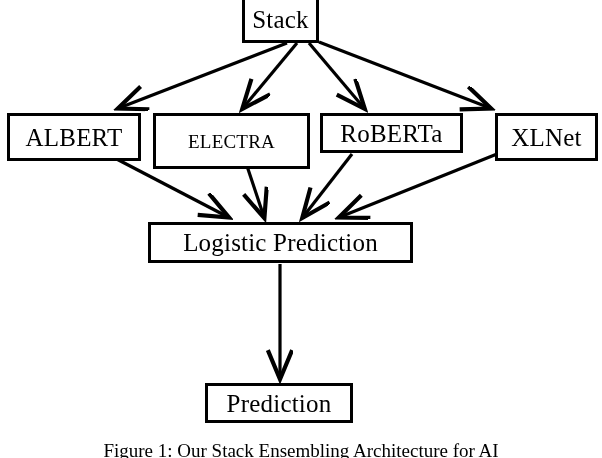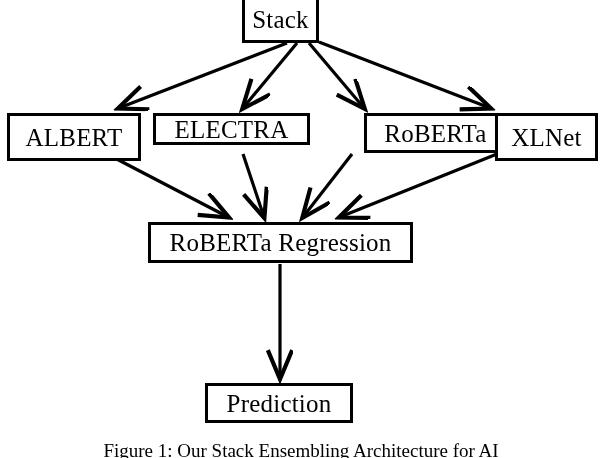--- a/index.html
+++ b/index.html
@@ -52,30 +52,29 @@
     left: 7px;
     top: 113px;
     width: 134px;
     height: 48px;
     font-size: 25px;
   }
   #node-electra {
     left: 153px;
     top: 113px;
     width: 157px;
-    height: 32px;
-    font-size: 25px;
+    height: 56px;
+    font-size: 19px;
   }
   #node-roberta {
     left: 320px;
     top: 113px;
     width: 143px;
     height: 40px;
     font-size: 25px;
-    margin-left: 44px;
   }
   #node-xlnet {
     left: 495px;
     top: 113px;
     width: 103px;
     height: 48px;
     font-size: 25px;
   }
   #node-logreg {
     left: 148px;
@@ -146,21 +145,21 @@
 
   <div class="node" id="node-roberta">
     <span class="node-label">RoBERTa</span>
   </div>
 
   <div class="node" id="node-xlnet">
     <span class="node-label">XLNet</span>
   </div>
 
   <div class="node" id="node-logreg">
-    <span class="node-label">RoBERTa Regression</span>
+    <span class="node-label">Logistic Prediction</span>
   </div>
 
   <div class="node" id="node-prediction">
     <span class="node-label">Prediction</span>
   </div>
 
   <div id="caption">Figure 1: Our Stack Ensembling Architecture for AI</div>
 
 </div>
 

